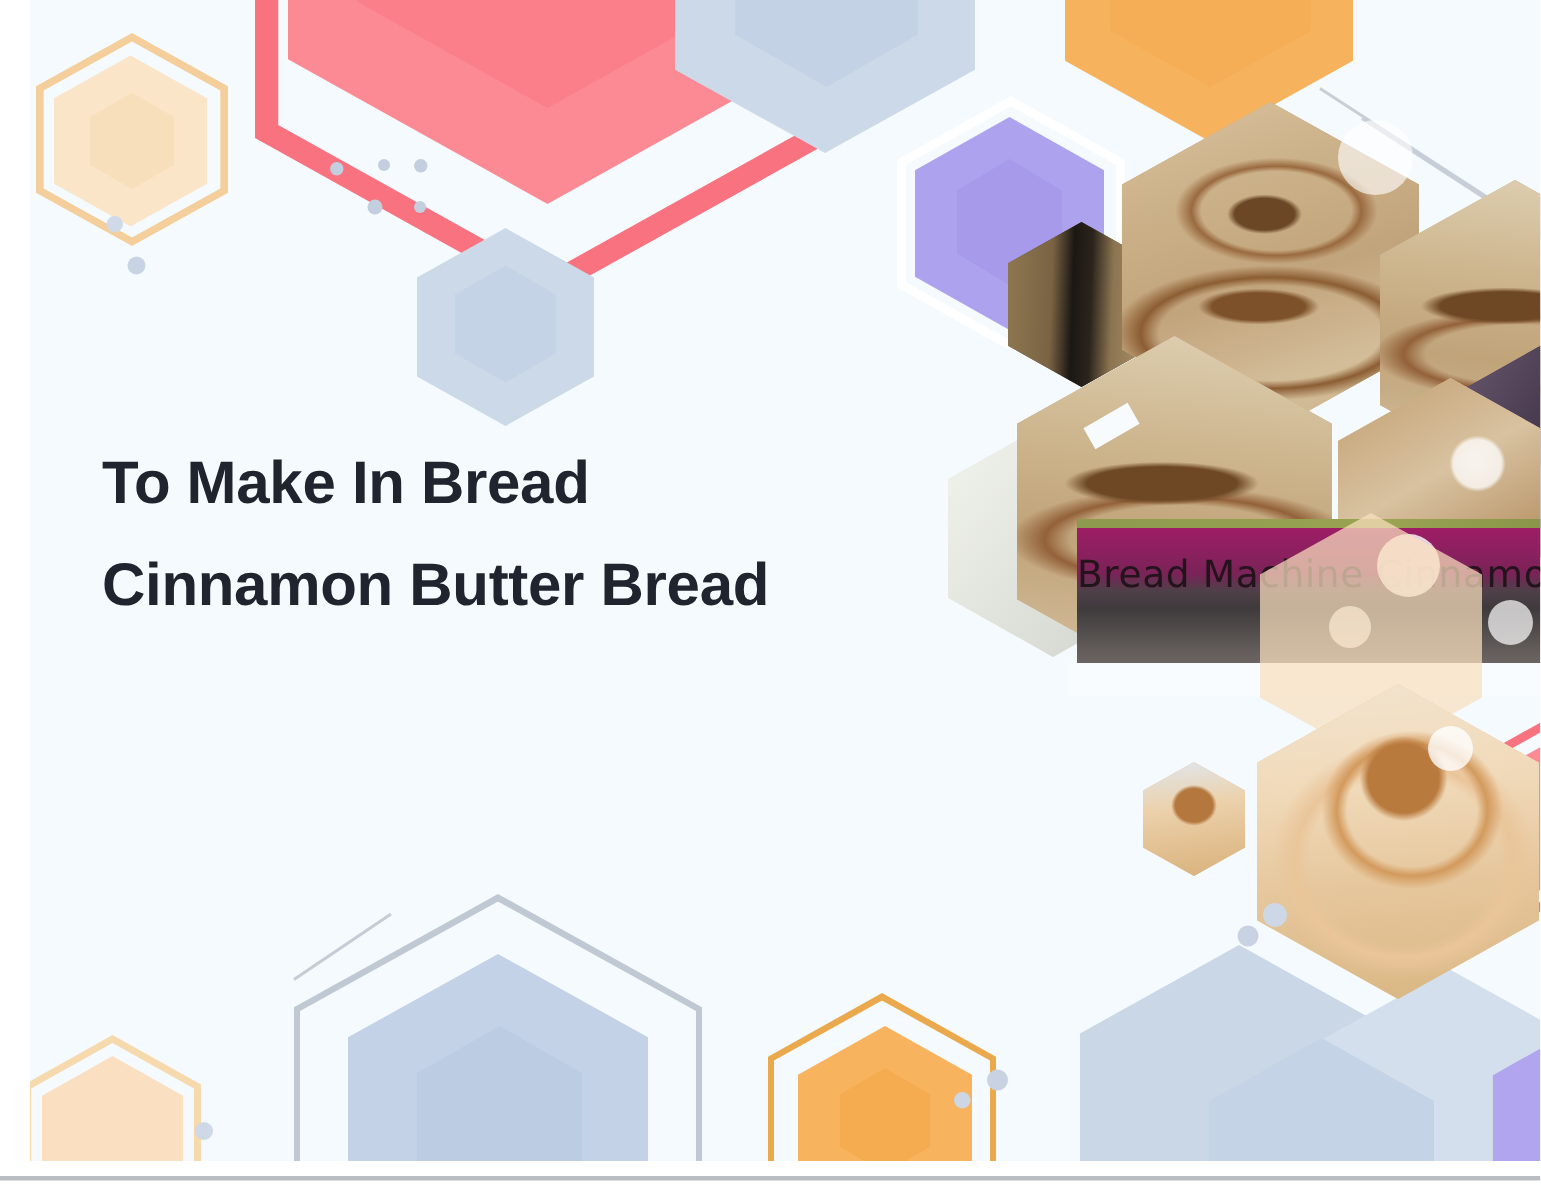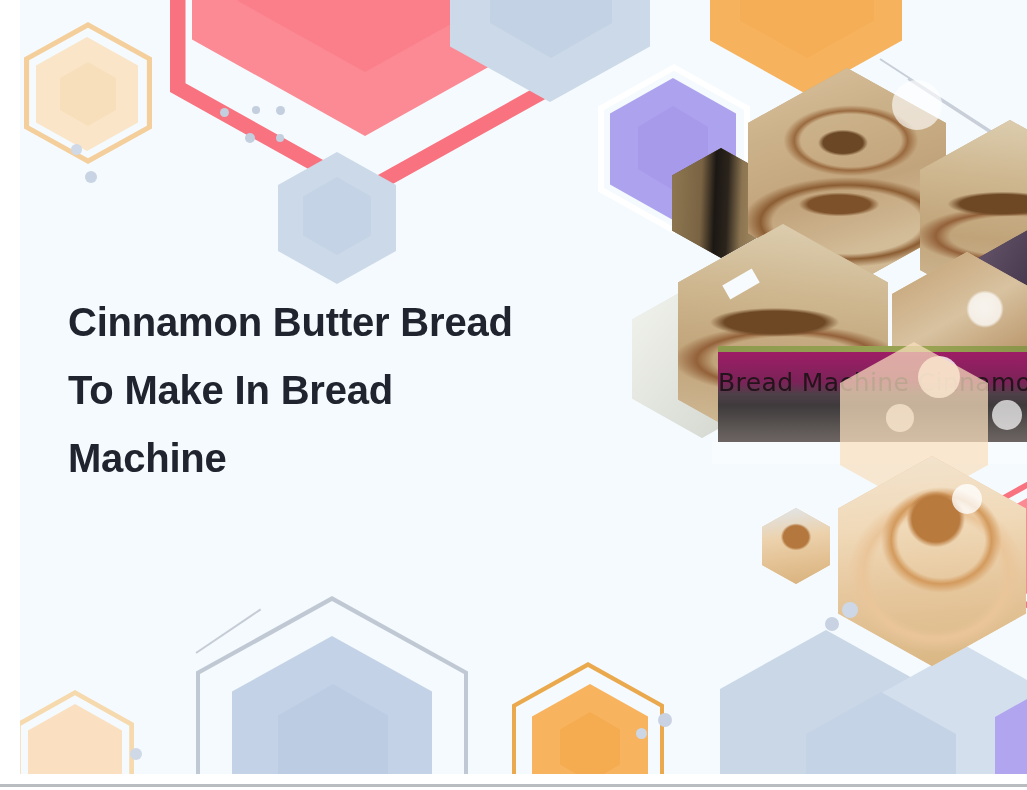--- a/index.html
+++ b/index.html
@@ -307,23 +307,22 @@
       <div class="bokeh" style="left:332px; top:494px; width:30px; height:30px; background:rgba(255,255,255,0.78);"></div>
       <div class="dot" style="left:222px; top:612px; width:16px; height:16px; background:#cdd7e5;"></div>
 
       <div class="photohex tex-roll-small" style="left:142px; top:518px; width:68px; height:76px;"></div>
 
       <div class="sep" style="left:104px; top:286px; width:34px; height:16px; transform:rotate(-30deg);"></div>
 
     </div>
 
     <div id="title-block">
+      <span class="line">To Make In Bread</span>
       <span class="line">Cinnamon Butter Bread</span>
-      <span class="line">To Make In Bread</span>
-      <span class="line">Machine</span>
     </div>
 
   </div>
 
   <div id="bottom-gap"></div>
   <div id="bottom-rule"></div>
 
 </div>
 
 </body></html>

